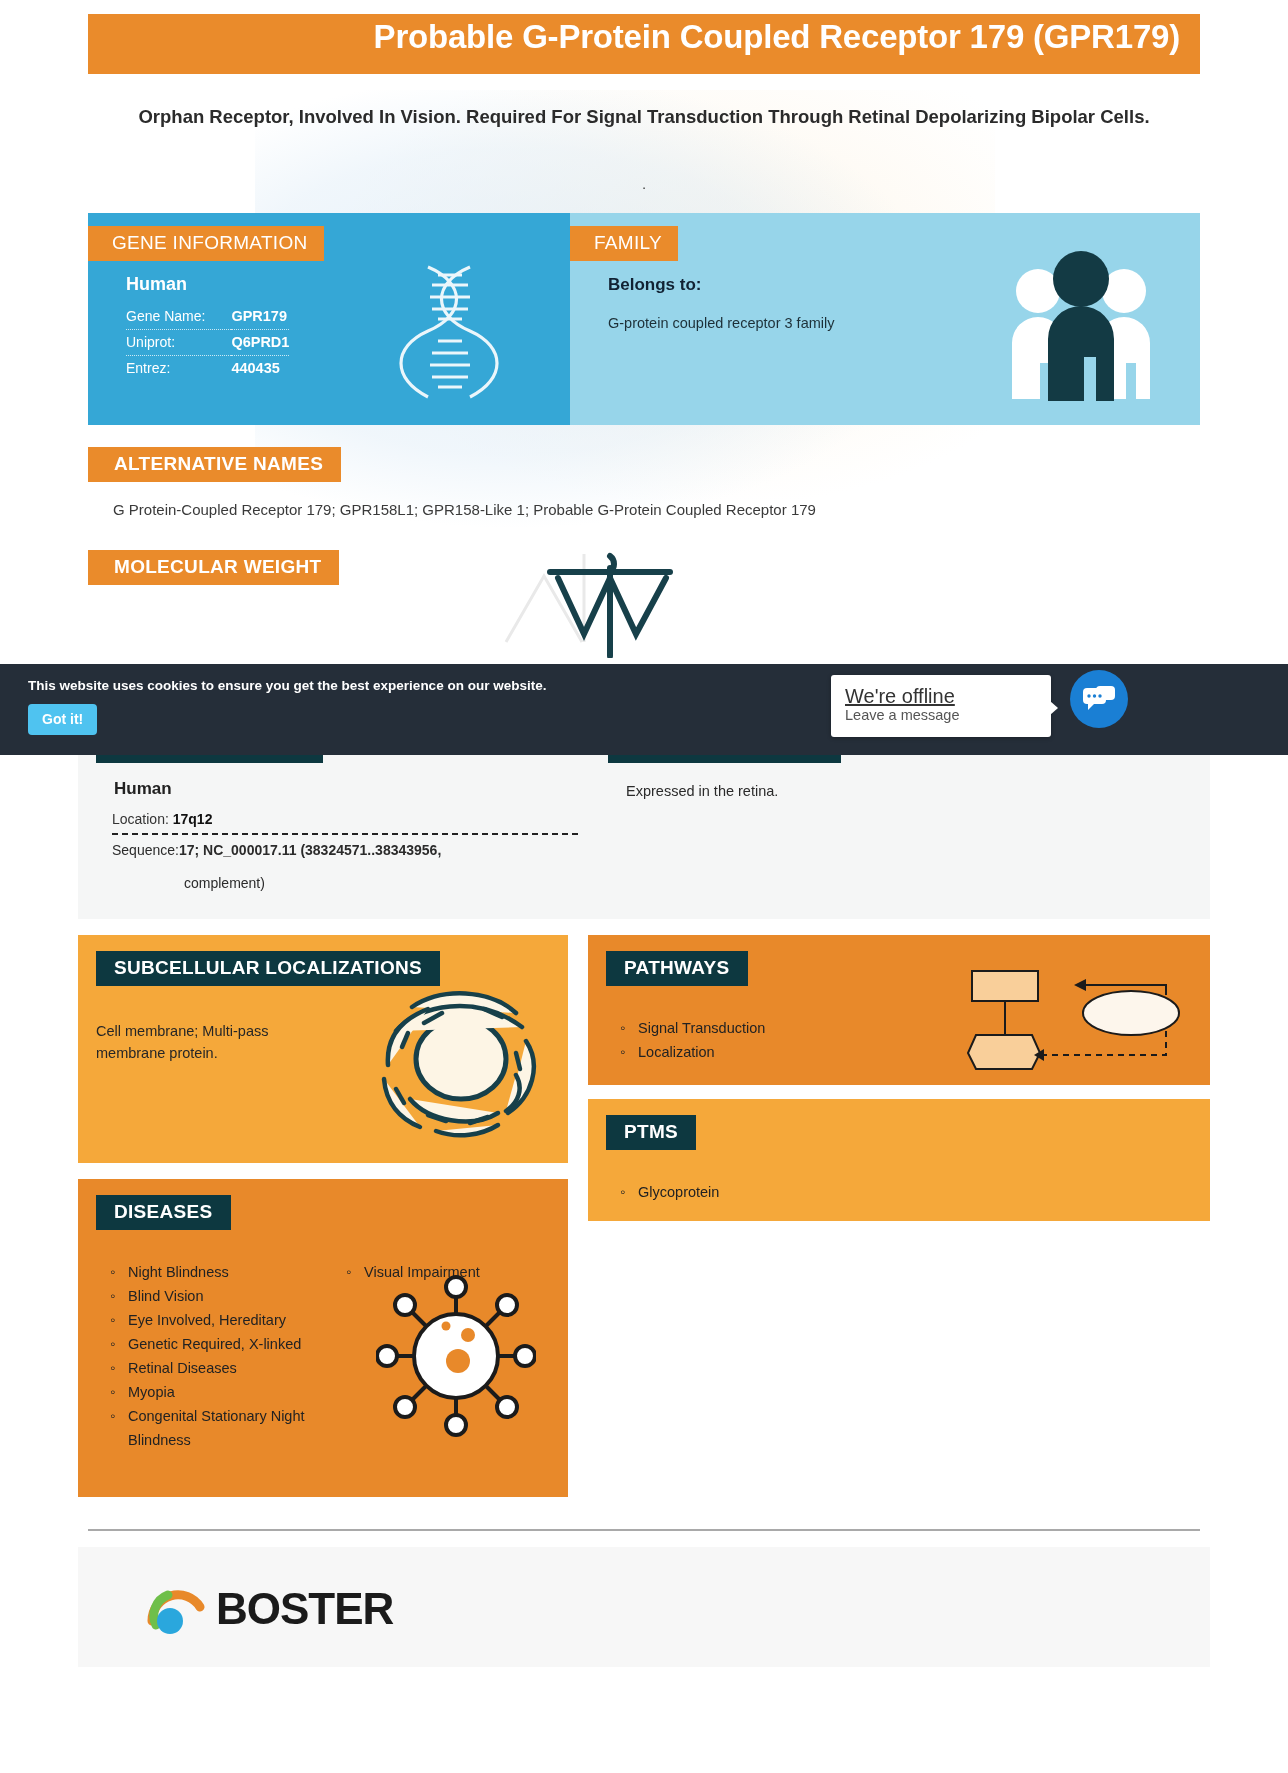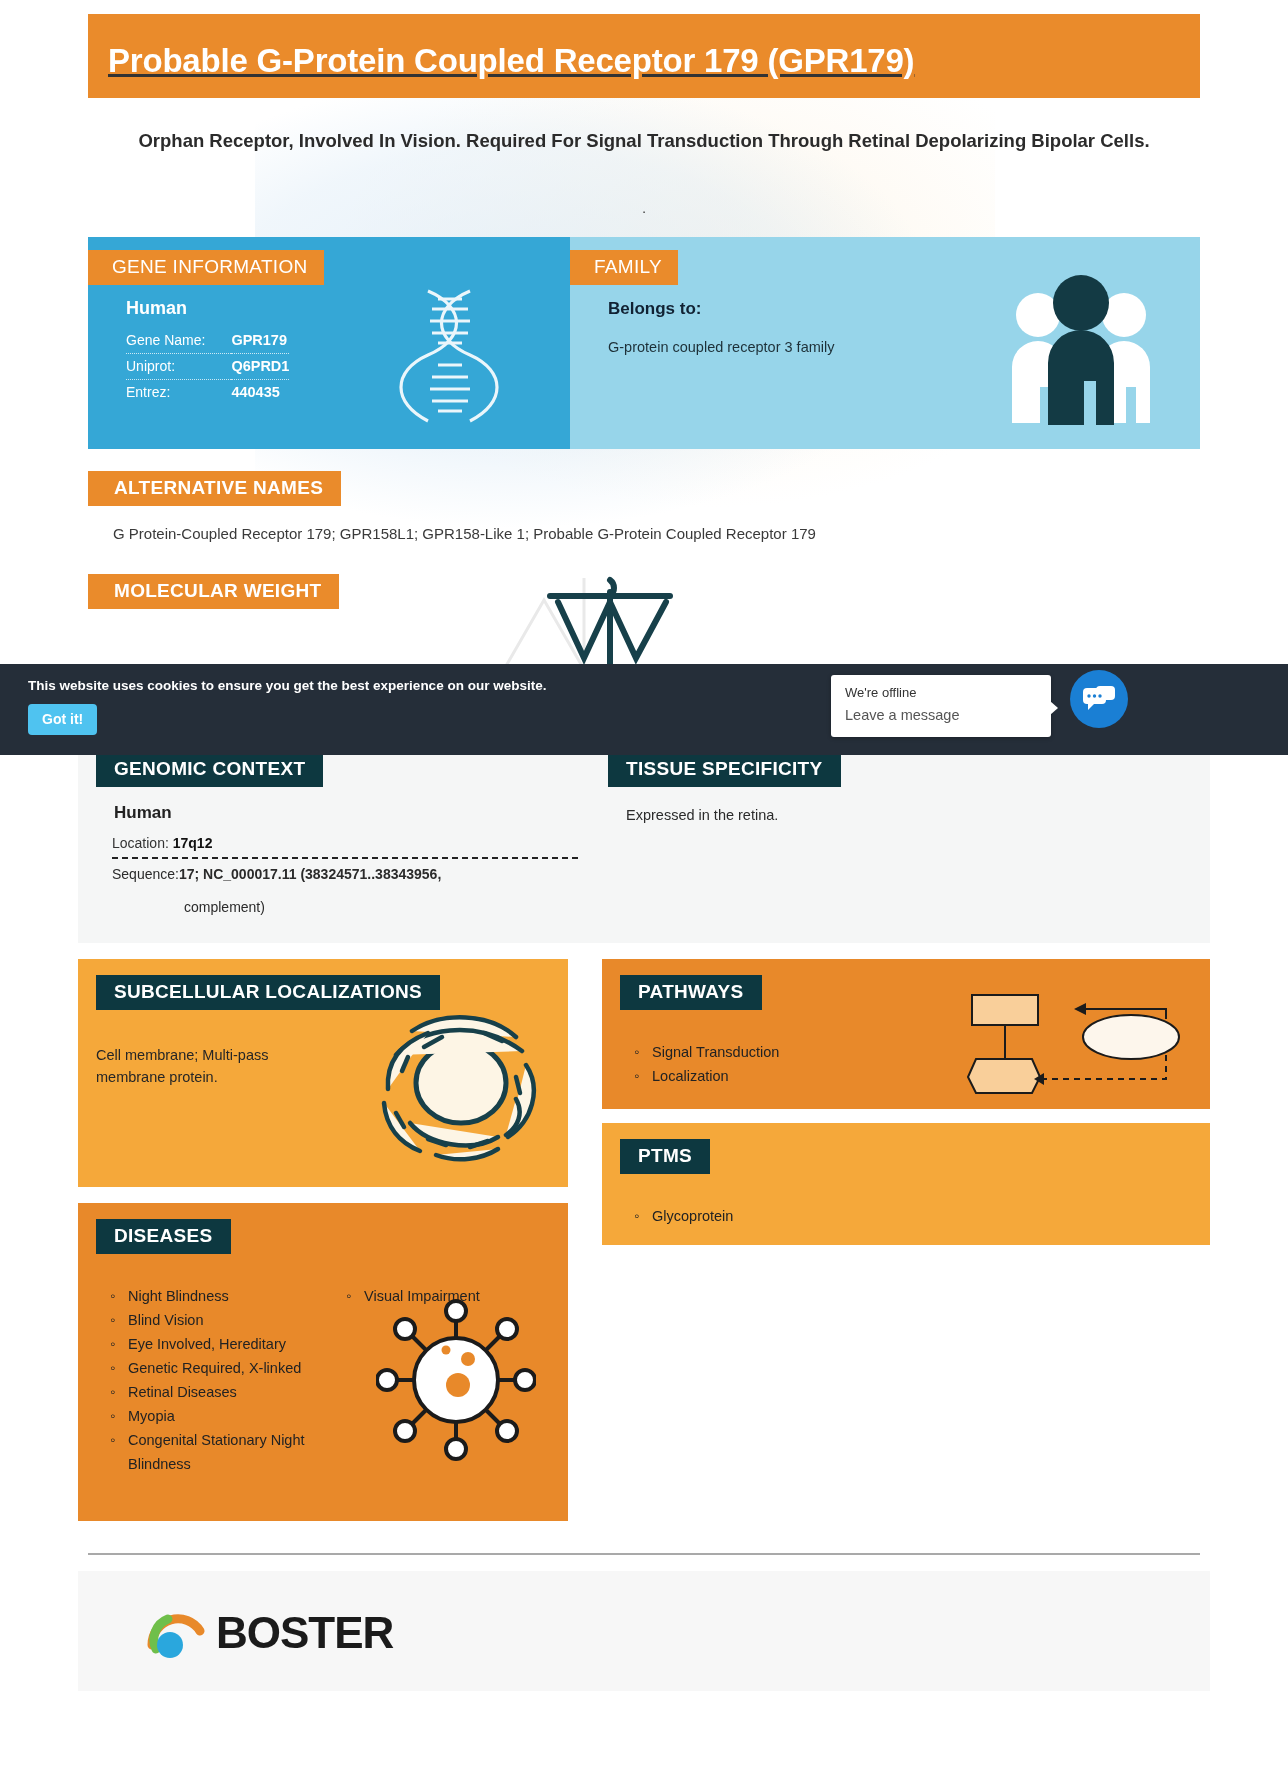--- a/index.html
+++ b/index.html
@@ -25,23 +25,22 @@
     pointer-events: none;
     z-index: 0;
   }
 
   .page { position: relative; z-index: 2; width: 1288px; }
 
   
   .title-bar {
     margin: 14px 88px 0 88px;
     background: #ea8b2b;
-    padding: 28px 20px 18px 20px;
-    text-align: left;
-    text-decoration: underline;
+    padding: 4px 20px 18px 20px;
+    text-align: right;
   }
   .title-bar h1 {
     margin: 0;
     color: #ffffff;
     font-size: 33px;
     line-height: 38px;
     font-weight: bold;
     letter-spacing: -0.2px;
   }
   .subtitle {
@@ -155,21 +154,21 @@
     width: 220px; height: 62px;
     background: #fff;
     border-radius: 3px;
     box-shadow: 0 1px 4px rgba(0,0,0,.3);
   }
   .chat-box:after{
     content:""; position:absolute; right:-7px; top:26px;
     border-top:7px solid transparent; border-bottom:7px solid transparent;
     border-left:8px solid #fff;
   }
-  .chat-l1 { position:absolute; left:14px; top:10px; font-size:13px; color:#333; }
+  .chat-l1 { position:absolute; left:14px; top:10px; font-size:20px; color:#333;text-decoration:underline; }
   .chat-l2 { position:absolute; left:14px; top:32px; font-size:14.5px; color:#555; }
   .chat-bubble-btn {
     position: absolute; left: 1070px; top: 6px;
     width: 58px; height: 58px; border-radius: 50%;
     background: #1a7fd4;
     cursor: pointer;
   }
   .chat-bubble-btn svg { position: absolute; left: 13px; top: 16px; }
 
   
@@ -194,21 +193,21 @@
     margin: 12px 0 0 16px; font-size: 14px; color: #2b2b2b;
     padding-bottom: 6px; border-bottom: 2px dashed #222; width: 466px;
   }
   .gc-line .k { color:#333; }
   .gc-line b { color:#111; }
   .gc-line2 { margin: 7px 0 0 16px; font-size: 14px; color: #2b2b2b; width: 466px; }
   .gc-line2 .cont { display:block; margin-left: 72px; margin-top: 17px; font-weight: normal; }
   .tissue-text { margin: 20px 0 0 18px; font-size: 14.5px; color: #2b2b2b; }
 
   
-  .cards-wrap { margin: 16px 78px 0 78px; display: flex; gap: 34px; }
+  .cards-wrap { margin: 16px 78px 0 78px; display: flex; gap: 20px; }
   .col-left { width: 490px; }
   .col-right { flex: 1; }
 
   .card-amber { background: #f5a83a; position: relative; overflow: hidden; }
   .card-orange { background: #e8892a; position: relative; overflow: hidden; }
 
   .card-pad { padding: 16px 0 18px 18px; }
   .card-text { margin: 16px 0 0 18px; font-size: 14.5px; line-height: 22px; color: #262626; max-width: 230px; }
 
   ul.bul { margin: 12px 0 0 0; padding: 0 0 0 48px; list-style: none; }

